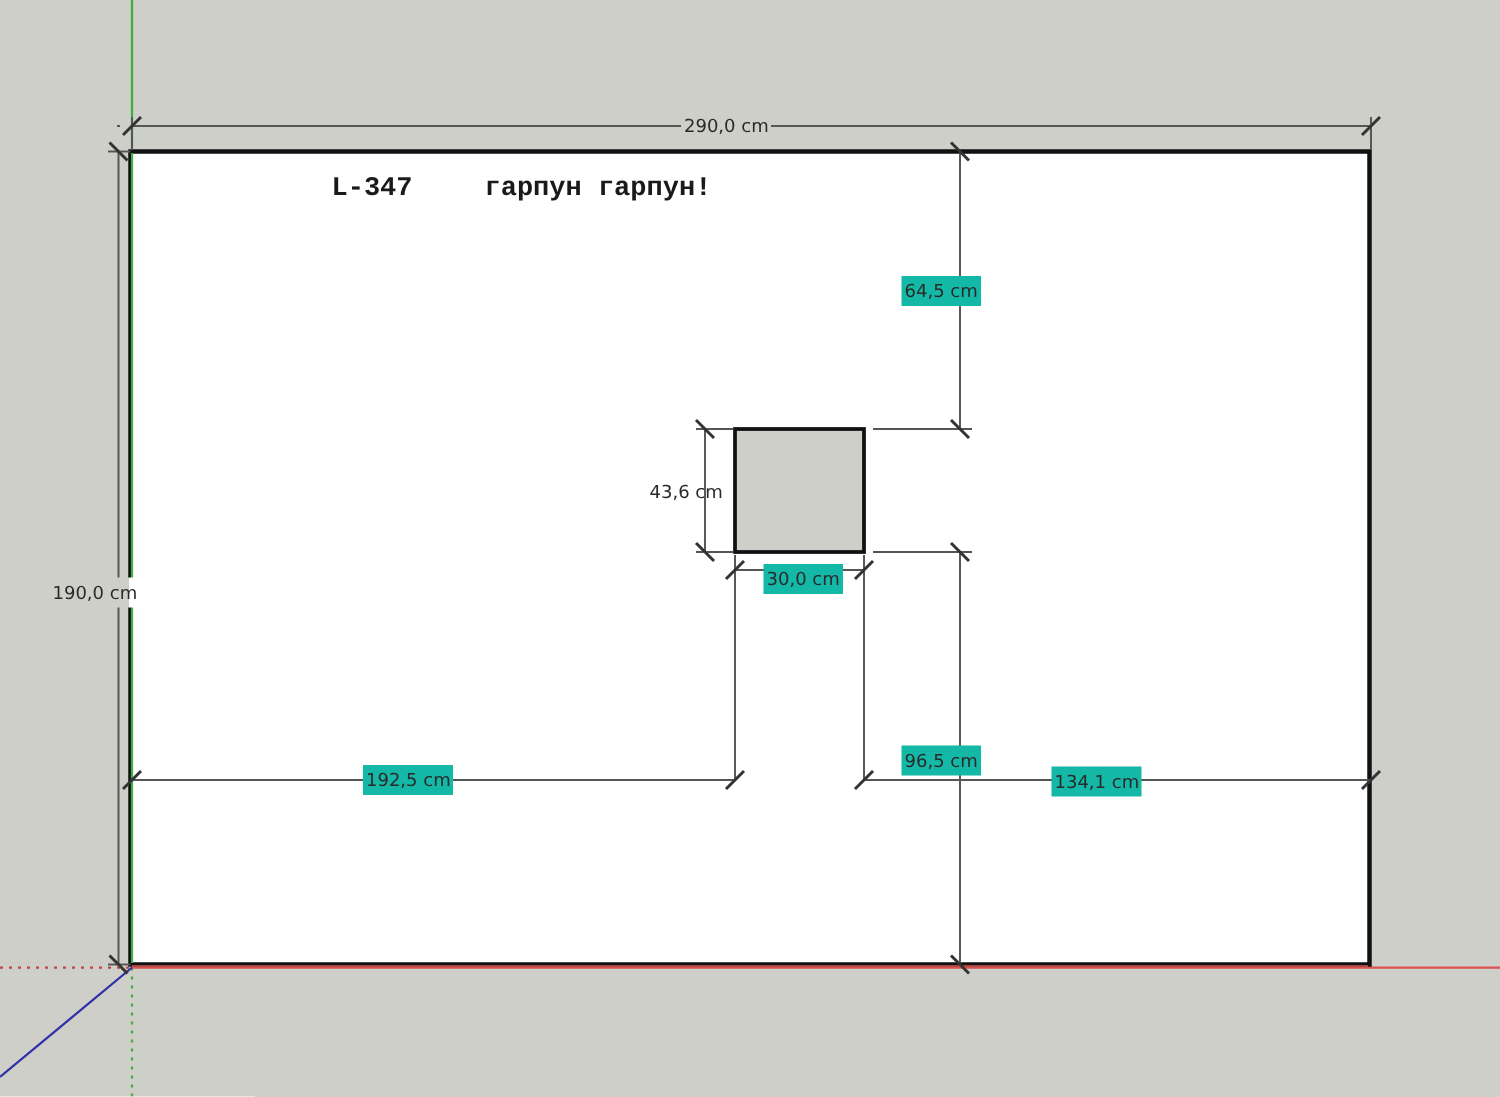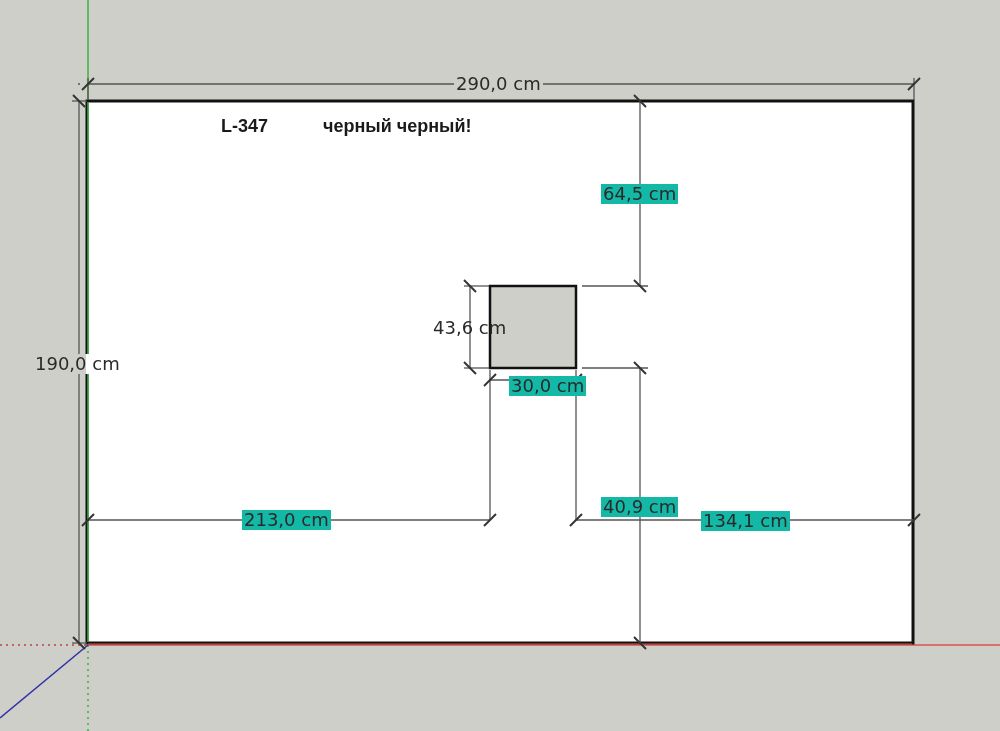--- a/index.html
+++ b/index.html
@@ -1,21 +1,21 @@
 <!DOCTYPE html>
 <html><head>
 <meta charset="utf-8">
 <style>
   html, body { margin:0; padding:0; }
   body { width:1000px; height:731px; background:#cfcfca; overflow:hidden; position:relative; font-family:"DejaVu Sans", sans-serif; }
   #canvas { position:absolute; left:0; top:0; width:1000px; height:731px; }
-  .dim-label { position:absolute; font-family:"DejaVu Sans", sans-serif; font-size:18px; color:#2a2a2a; white-space:nowrap; line-height:20px; padding:0 2px; }
+  .dim-label { position:absolute; font-family:"DejaVu Sans", sans-serif; font-size:12px; color:#2a2a2a; white-space:nowrap; line-height:20px; padding:0 2px; }
   .dim-label.on-white { background:#14b8a6; }
   .dim-label.on-gray { background:#cfcfca; }
-  .title-text { position:absolute; font-family:Liberation Sans, sans-serif; font-weight:bold; font-size:18px; color:#1a1a1a; white-space:nowrap; }
+  .title-text { position:absolute; font-family:Liberation Mono, monospace; font-weight:bold; font-size:18px; color:#1a1a1a; white-space:nowrap; }
 </style>
 </head>
 <body>
 
 <svg id="canvas" viewBox="0 0 1000 731" xmlns="http://www.w3.org/2000/svg">
 
   <line x1="88" y1="0" x2="88" y2="643" stroke="#3cb043" stroke-width="1.5"></line>
   <line x1="88" y1="645" x2="88" y2="731" stroke="#3cb043" stroke-width="1.5" stroke-dasharray="2,4"></line>
   <line x1="88" y1="645" x2="1000" y2="645" stroke="#d9534f" stroke-width="1.5"></line>
   <line x1="0" y1="645" x2="86" y2="645" stroke="#b44" stroke-width="1.5" stroke-dasharray="2,4"></line>
@@ -71,22 +71,22 @@
     <line x1="634" y1="362" x2="646" y2="374"></line>
     <line x1="634" y1="637" x2="646" y2="649"></line>
     <line x1="82" y1="526" x2="94" y2="514"></line>
     <line x1="484" y1="526" x2="496" y2="514"></line>
     <line x1="570" y1="526" x2="582" y2="514"></line>
     <line x1="908" y1="526" x2="920" y2="514"></line>
   </g>
 </svg>
 
 <div class="title-text" style="left:221px; top:116px;">L-347</div>
-<div class="title-text" style="left:323px; top:116px;">черный черный!</div>
+<div class="title-text" style="left:323px; top:116px;">гарпун гарпун!</div>
 
 <div class="dim-label on-gray" style="left:454px; top:74px;">290,0 cm</div>
-<div class="dim-label" style="left:33px; top:354px; background:linear-gradient(to right,#cfcfca 0,#cfcfca 53px,#ffffff 53px);">190,0 cm</div>
+<div class="dim-label" style="left:33px; top:385px; background:linear-gradient(to right,#cfcfca 0,#cfcfca 53px,#ffffff 53px);">190,0 cm</div>
 <div class="dim-label on-white" style="left:601px; top:184px;">64,5 cm</div>
 <div class="dim-label" style="left:431px; top:318px;">43,6 cm</div>
 <div class="dim-label on-white" style="left:509px; top:376px;">30,0 cm</div>
-<div class="dim-label on-white" style="left:242px; top:510px;">213,0 cm</div>
-<div class="dim-label on-white" style="left:601px; top:497px;">40,9 cm</div>
+<div class="dim-label on-white" style="left:242px; top:510px;">192,5 cm</div>
+<div class="dim-label on-white" style="left:601px; top:497px;">96,5 cm</div>
 <div class="dim-label on-white" style="left:701px; top:511px;">134,1 cm</div>
 
 </body></html>

